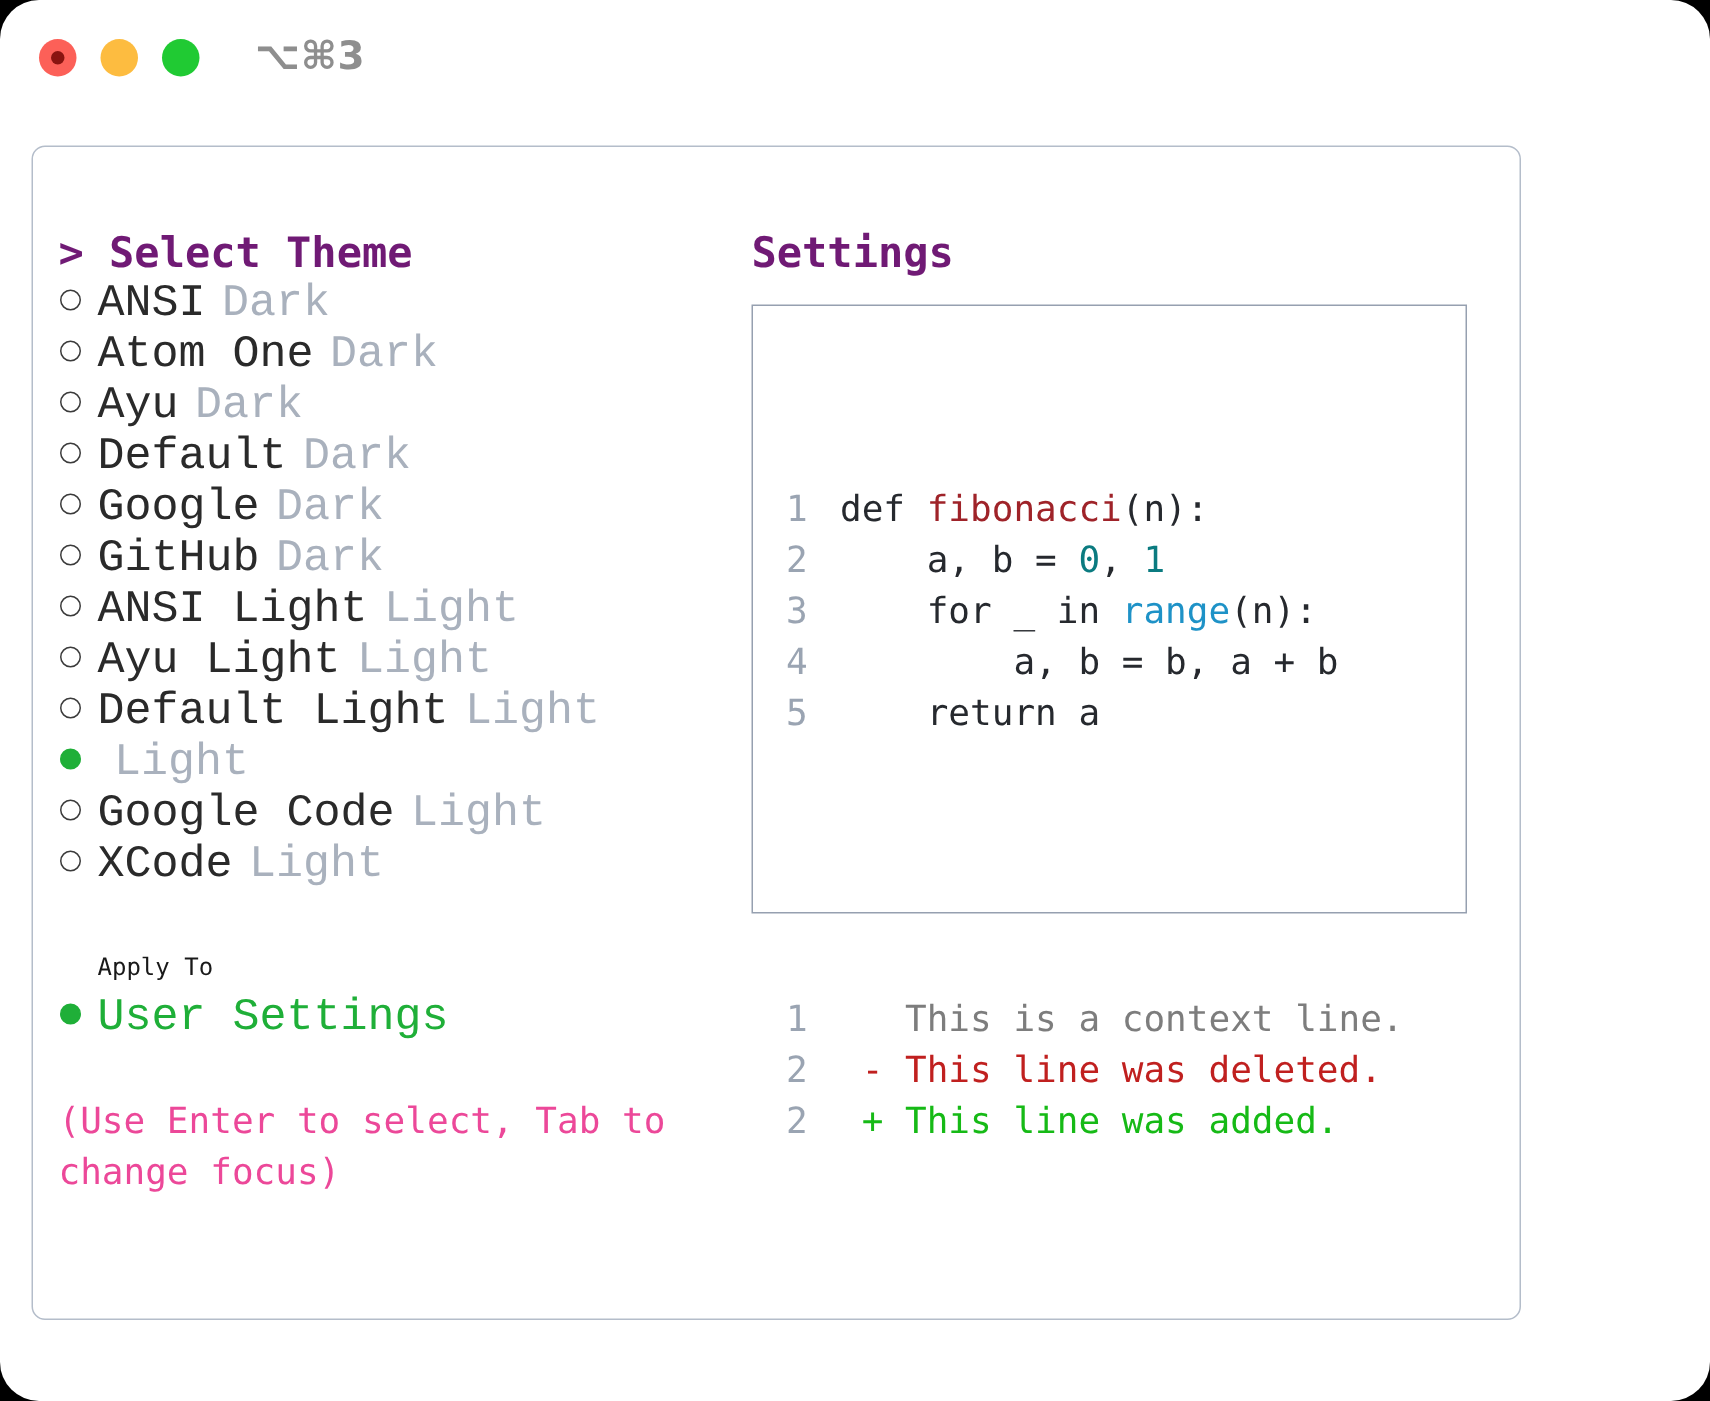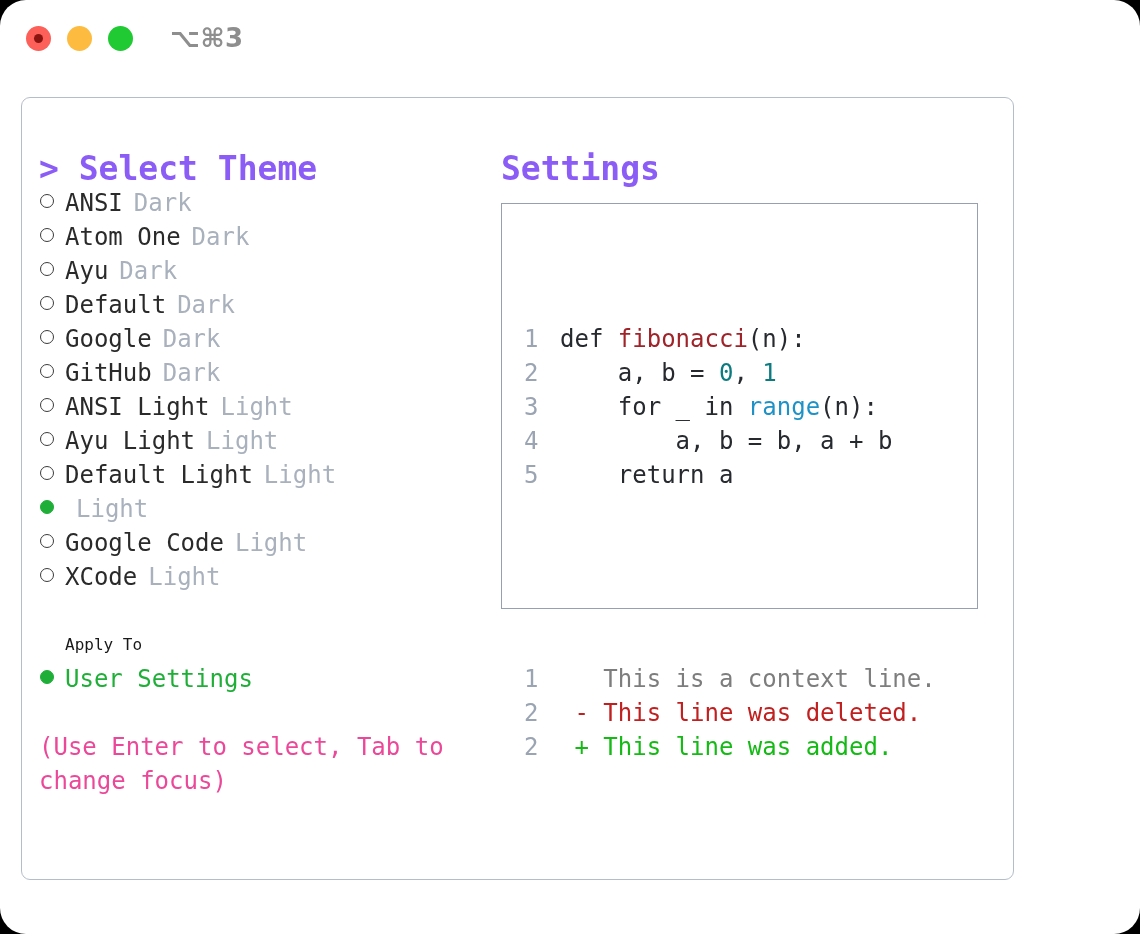--- a/index.html
+++ b/index.html
@@ -93,35 +93,36 @@
   }
 
   .col-right {
     position: absolute;
     left: 479px;
     top: 54px;
     width: 500px;
   }
 
   .section-header {
-    font-size: 33px;
+    font-size: 28px;
     font-weight: 700;
-    color: #8b5cf6;
+    color: #701a75;
     line-height: 34px;
     white-space: pre;
   }
 
   
   .option-row {
     display: flex;
     align-items: baseline;
     height: 34px;
-    font-size: 24px;
-    line-height: 34px;
-    white-space: pre;
+    font-size: 30px;
+    line-height: 34px;
+    white-space: pre;
+    font-family: Liberation Mono, monospace;
   }
 
   .bullet {
     width: 26px;
     flex: 0 0 26px;
     display: inline-block;
     position: relative;
     color: #2a2a2a;
   }
 

